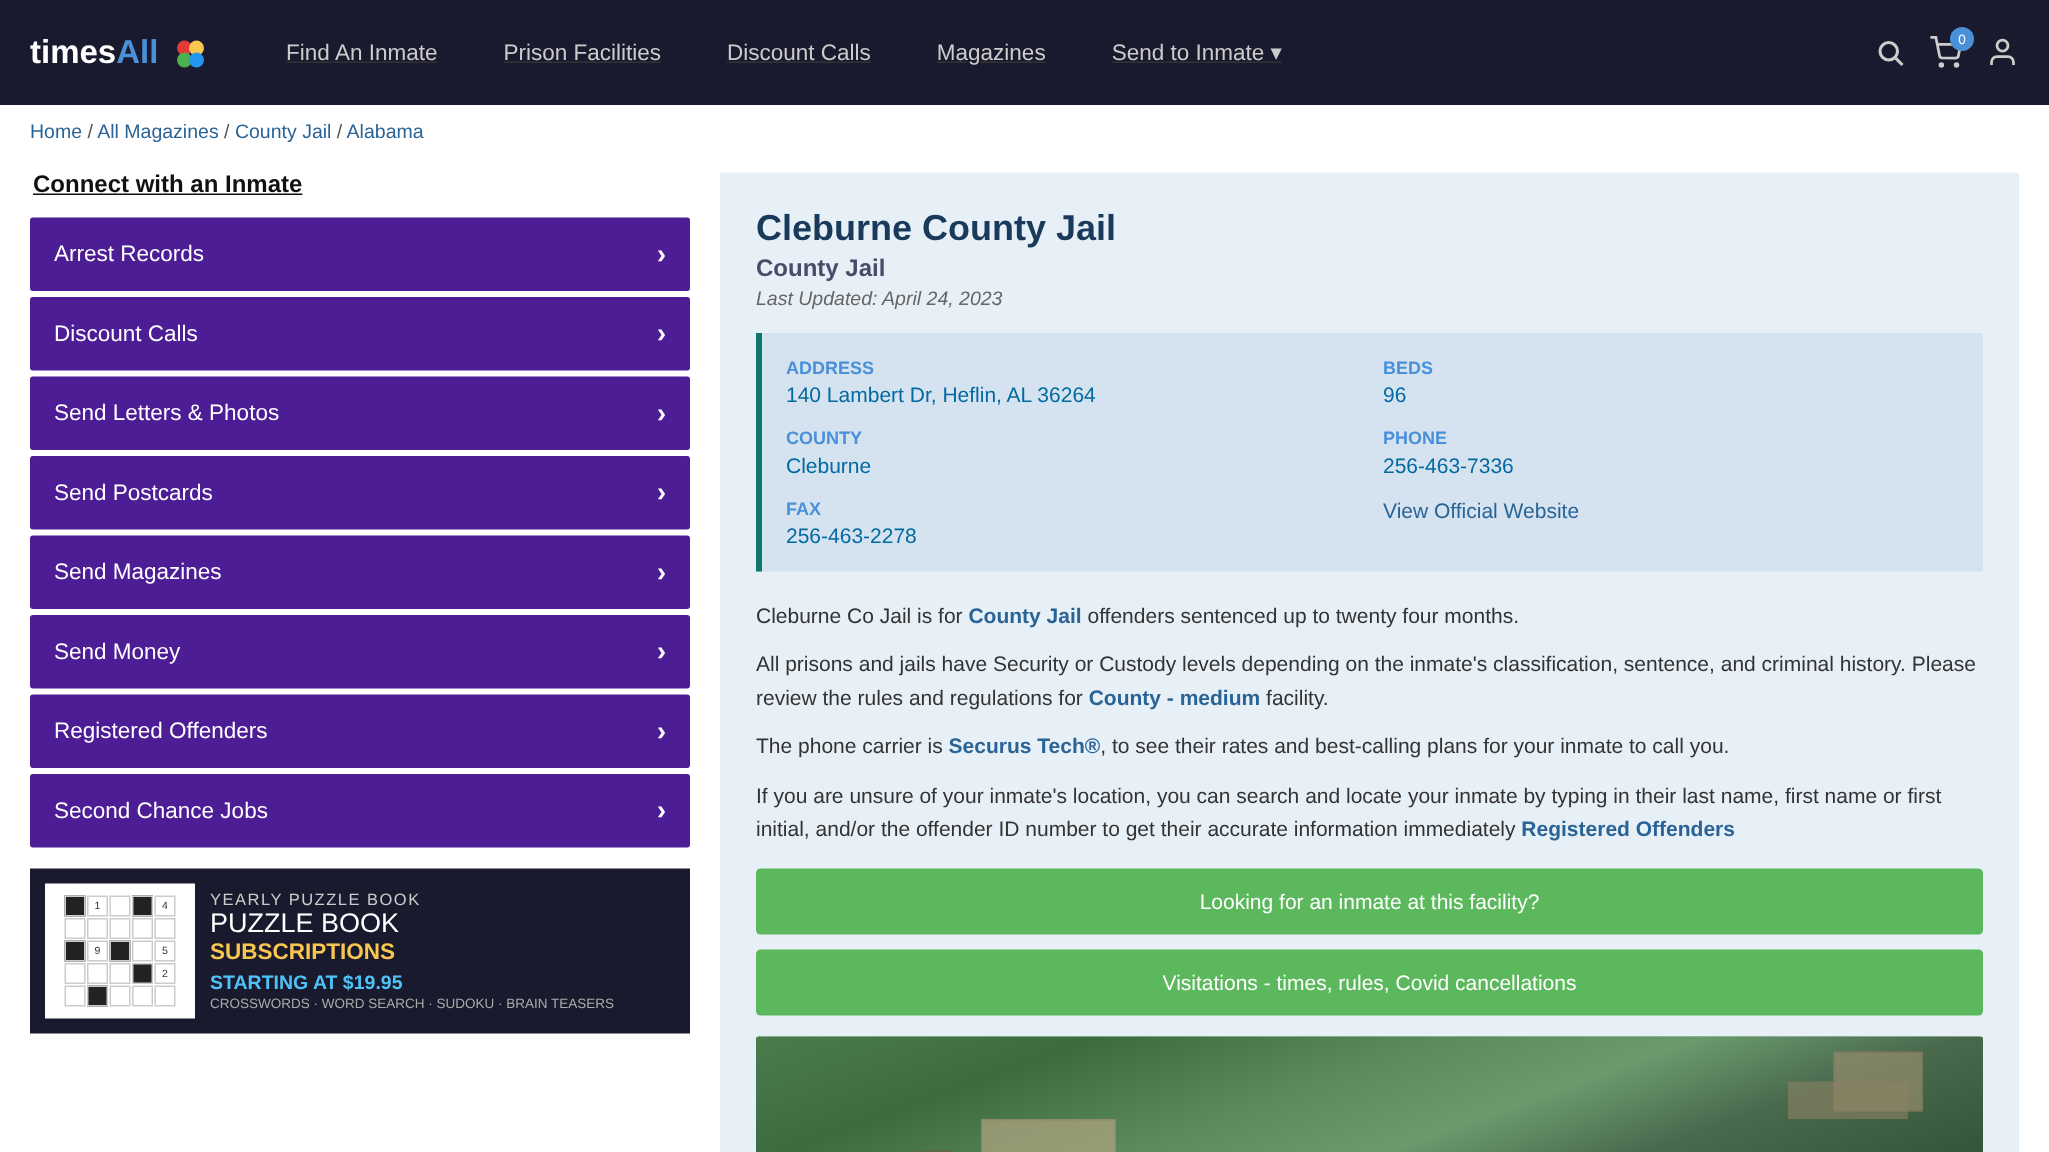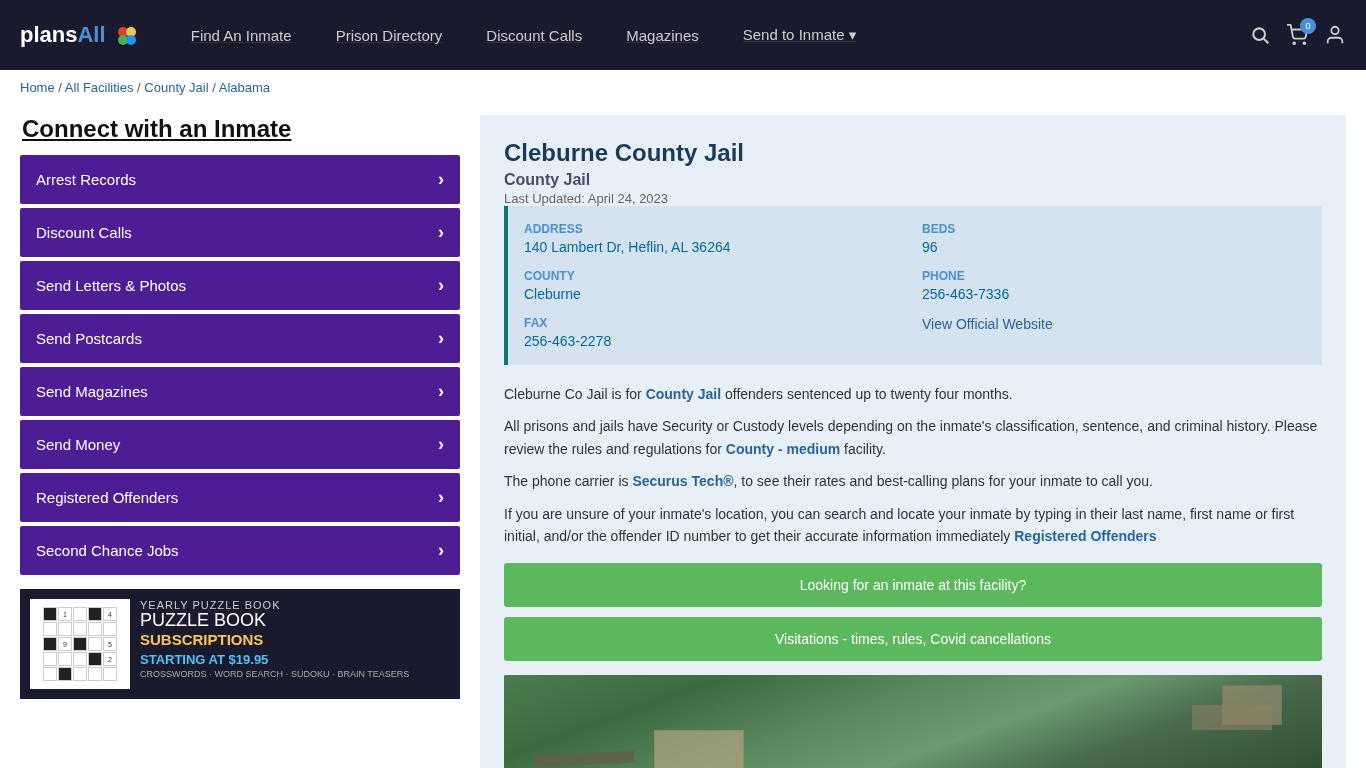--- a/index.html
+++ b/index.html
@@ -100,21 +100,21 @@
       gap: 20px;
       align-items: flex-start;
     }
 
     
     .sidebar {
       width: 440px;
       flex-shrink: 0;
     }
     .sidebar-title {
-      font-size: 24px;
+      font-size: 16px;
       font-weight: bold;
       text-decoration: underline;
       color: #111;
       margin-bottom: 12px;
       padding-left: 2px;
     }
     .sidebar-menu {
       display: flex;
       flex-direction: column;
       gap: 4px;
@@ -134,21 +134,21 @@
     .sidebar-arrow {
       font-size: 18px;
       color: #fff;
       font-weight: bold;
     }
     .sidebar-ad {
       margin-top: 14px;
       background: #1a1a2e;
       padding: 10px;
       display: flex;
-      align-items: flex-start;
+      align-items: center;
       gap: 10px;
       min-height: 100px;
     }
     .ad-puzzle {
       width: 100px;
       height: 90px;
       background: #fff;
       display: flex;
       align-items: center;
       justify-content: center;
@@ -216,20 +216,22 @@
     }
     .facility-type {
       font-size: 16px;
       color: #4a4a6a;
       font-weight: bold;
       margin-bottom: 2px;
     }
     .facility-updated {
       font-size: 13px;
       color: #666;
+      font-style: italic;
+      margin-bottom: 16px;
     }
     .facility-details {
       background: #d4e3ef;
       border-left: 4px solid #0f766e;
       padding: 16px;
       display: grid;
       grid-template-columns: 1fr 1fr;
       gap: 14px;
       margin-bottom: 18px;
     }
@@ -300,35 +302,35 @@
         rgba(0,0,0,0.05) 9px
       );
     }
   </style>
 </head>
 <body>
 
 <header class="header">
   <div class="logo">
     <span class="logo-text">
-      <span>plans</span><span class="logo-all">All</span>
+      <span>times</span><span class="logo-all">All</span>
       
       <span style="display:inline-block;width:24px;height:24px;vertical-align:middle;margin-left:3px;">
         <svg viewBox="0 0 24 24" width="24" height="24">
           <circle cx="8" cy="8" r="5" fill="#e53935"></circle>
           <circle cx="16" cy="8" r="5" fill="#f9c74f"></circle>
           <circle cx="8" cy="16" r="5" fill="#4caf50"></circle>
           <circle cx="16" cy="16" r="5" fill="#2196f3"></circle>
         </svg>
       </span>
     </span>
   </div>
   <nav class="nav">
     <a class="nav-item">Find An Inmate</a>
-    <a class="nav-item">Prison Directory</a>
+    <a class="nav-item">Prison Facilities</a>
     <a class="nav-item">Discount Calls</a>
     <a class="nav-item">Magazines</a>
     <a class="nav-item send-to">Send to Inmate ▾</a>
   </nav>
   <div class="nav-icons">
     <button class="nav-icon-btn">
       <svg width="20" height="20" viewBox="0 0 24 24" fill="none" stroke="#ccc" stroke-width="2.5">
         <circle cx="11" cy="11" r="7"></circle>
         <line x1="16.5" y1="16.5" x2="22" y2="22"></line>
       </svg>
@@ -346,21 +348,21 @@
         <path d="M20 21v-2a4 4 0 0 0-4-4H8a4 4 0 0 0-4 4v2"></path>
         <circle cx="12" cy="7" r="4"></circle>
       </svg>
     </button>
   </div>
 </header>
 
 <nav class="breadcrumb">
   <a href="#">Home</a>
   <span> / </span>
-  <a href="#">All Facilities</a>
+  <a href="#">All Magazines</a>
   <span> / </span>
   <a href="#">County Jail</a>
   <span> / </span>
   <a href="#">Alabama</a>
 </nav>
 
 <div class="main-layout">
 
   <aside class="sidebar">
     <h2 class="sidebar-title">Connect with an Inmate</h2>

